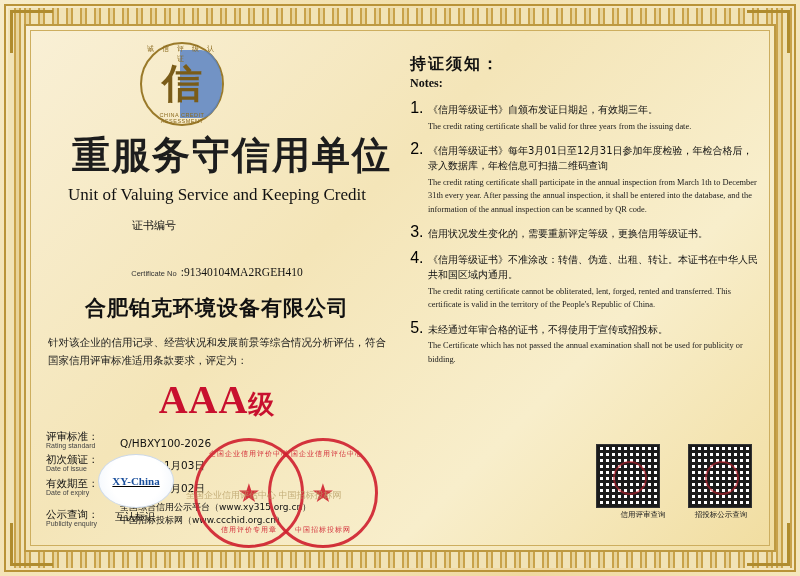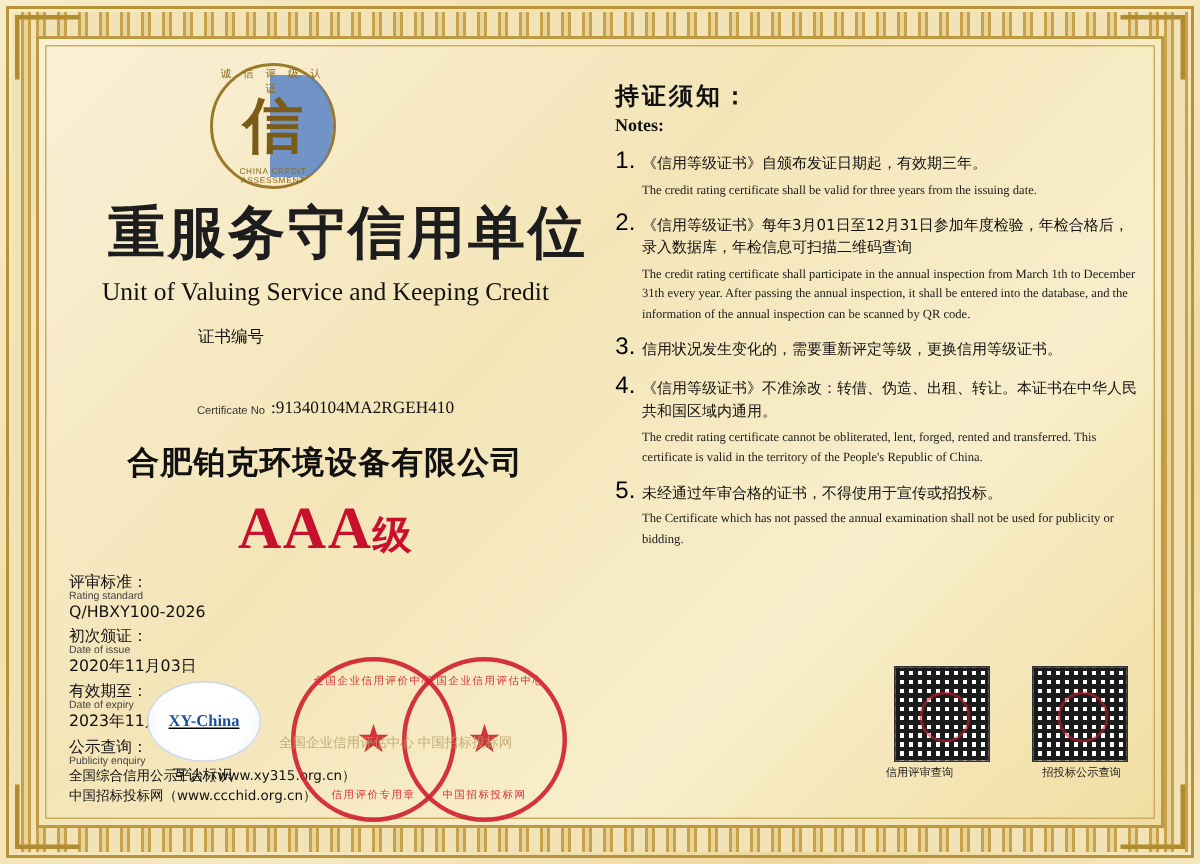--- a/index.html
+++ b/index.html
@@ -115,21 +115,21 @@
     text-align:justify;font-family:"DejaVu Sans",sans-serif;
   }
   .grade{
     text-align:center;margin-top:6px;
     font-size:40px;font-weight:bold;color:#c8102e;
     font-family:"Liberation Serif",serif;letter-spacing:1px;
   }
   .grade .cn{font-size:26px;}
 
   .rows{margin:8px 2px 0 4px;}
-  .row{display:flex;margin-bottom:5px;flex-direction:column;}
+  .row{display:flex;align-items:flex-end;margin-bottom:5px;}
   .row .lbl{width:74px;line-height:1.05;}
   .row .lbl .cn{font-size:10.5px;color:#111;display:block;}
   .row .lbl .en{font-size:7px;color:#444;display:block;}
   .row .val{font-size:10.5px;color:#111;font-family:"DejaVu Sans",sans-serif;}
   .row .val.small{font-size:9px;line-height:1.45;}
 
   
   .notes-title{font-size:16px;font-weight:bold;color:#111;letter-spacing:2px;font-family:"DejaVu Sans",sans-serif;}
   .notes-title-en{font-size:12px;font-weight:bold;color:#111;margin-top:1px;font-family:"Liberation Serif",serif;}
   ol.notes{margin:8px 0 0 0;padding-left:18px;}
@@ -172,21 +172,21 @@
   .qr{
     position:absolute;width:62px;height:62px;top:0;
     background:
       repeating-linear-gradient(0deg,#1b1b1b 0 3px,transparent 3px 6px),
       repeating-linear-gradient(90deg,#1b1b1b 0 3px,#ffffff 3px 6px);
     background-color:#fff;border:1px solid #333;
   }
   .qr.q1{right:104px;}
   .qr.q2{right:12px;}
   .qr-cap{position:absolute;top:66px;width:62px;text-align:center;font-size:7.5px;color:#222;}
-  .qr-cap.c1{right:120px;}
+  .qr-cap.c1{right:90px;}
   .qr-cap.c2{right:12px;}
   .qr-red{
     position:absolute;width:30px;height:30px;border-radius:50%;border:2px solid #cf2030;
     left:16px;top:16px;opacity:.55;
   }
   .wm{
     position:absolute;left:150px;bottom:34px;font-size:9px;color:#b8a068;opacity:.8;
   }
 </style>
 </head>
@@ -220,20 +220,21 @@
 
       <div class="certno">
         <span class="lbl">
           <span class="cn">证书编号</span>
           <span class="en">Certificate No</span>
         </span>
         <span class="val">:<span>91340104MA2RGEH410</span></span>
       </div>
 
       <div class="company">合肥铂克环境设备有限公司</div>
+      <div class="desc">针对该企业的信用记录、经营状况和发展前景等综合情况分析评估，符合国家信用评审标准适用条款要求，评定为：</div>
 
       <div class="grade">
         <span>AAA</span><span class="cn">级</span>
       </div>
 
       <div class="rows">
         <div class="row">
           <span class="lbl">
             <span class="cn">评审标准：</span>
             <span class="en">Rating standard</span>

